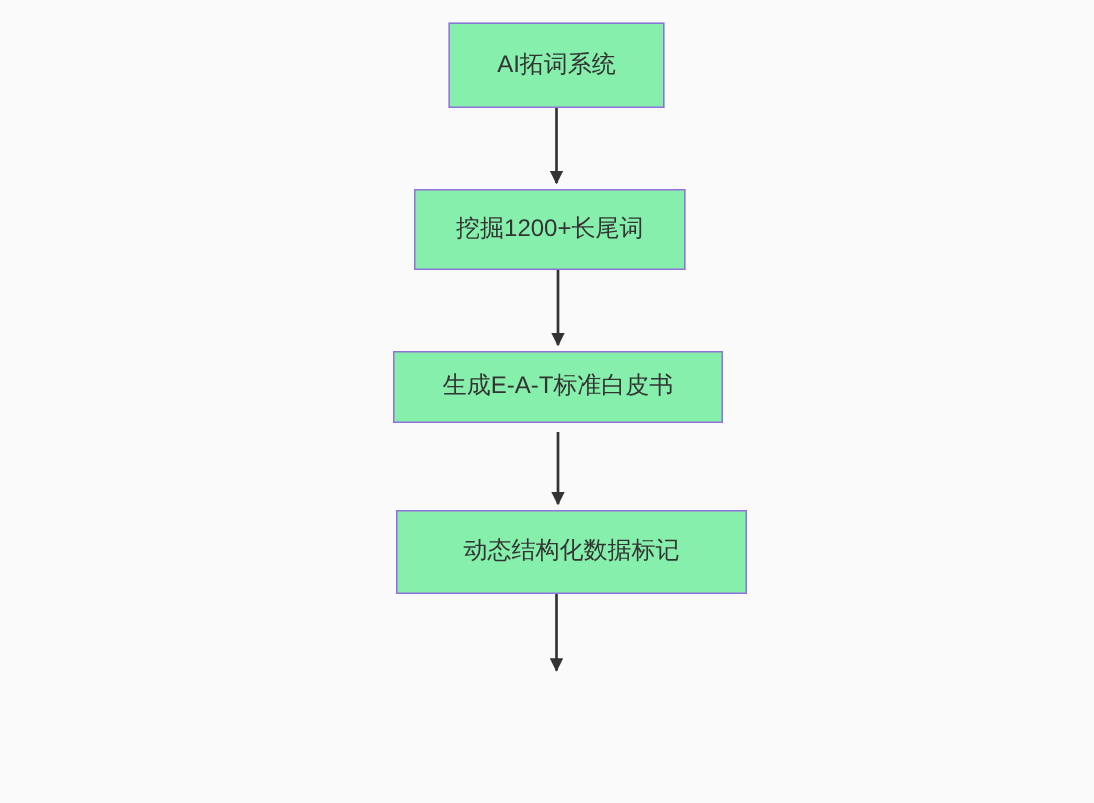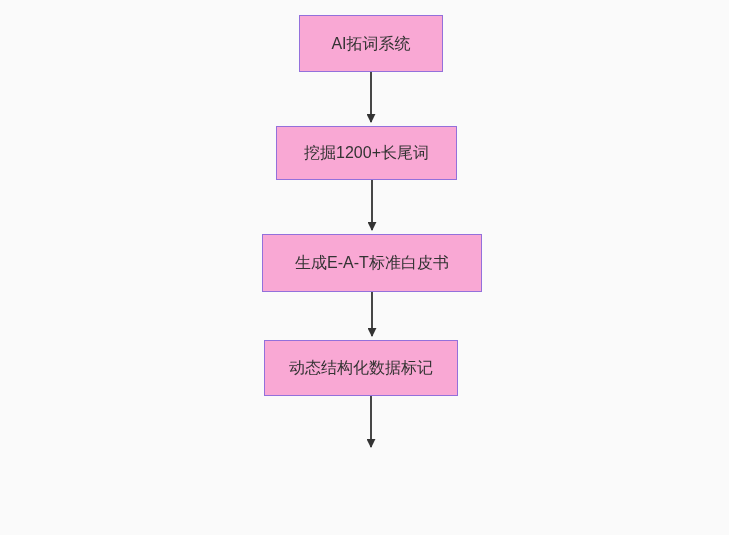--- a/index.html
+++ b/index.html
@@ -10,35 +10,35 @@
     position: relative;
     width: 729px;
     height: 535px;
     background: #fafafa;
     overflow: hidden;
     font-family: "Liberation Sans", "DejaVu Sans", sans-serif;
   }
   .flow-node {
     position: absolute;
     box-sizing: border-box;
-    background: #f9a8d4;
+    background: #86efac;
     border: 1px solid #9370DB;
     color: #333333;
     font-size: 16px;
     display: flex;
     align-items: center;
     justify-content: center;
     text-align: center;
     line-height: 1.2;
     white-space: nowrap;
   }
   .node-1 { left: 299px; top: 15px;  width: 144px; height: 57px; }
   .node-2 { left: 276px; top: 126px; width: 181px; height: 54px; }
-  .node-3 { left: 262px; top: 234px; width: 220px; height: 58px; }
-  .node-4 { left: 264px; top: 340px; width: 194px; height: 56px; }
+  .node-3 { left: 262px; top: 234px; width: 220px; height: 48px; }
+  .node-4 { left: 264px; top: 340px; width: 234px; height: 56px; }
   .node-5 { left: 255px; top: 451px; width: 232px; height: 54px; }
   .edges-layer {
     position: absolute;
     left: 0;
     top: 0;
     width: 729px;
     height: 535px;
     pointer-events: none;
   }
 </style>

